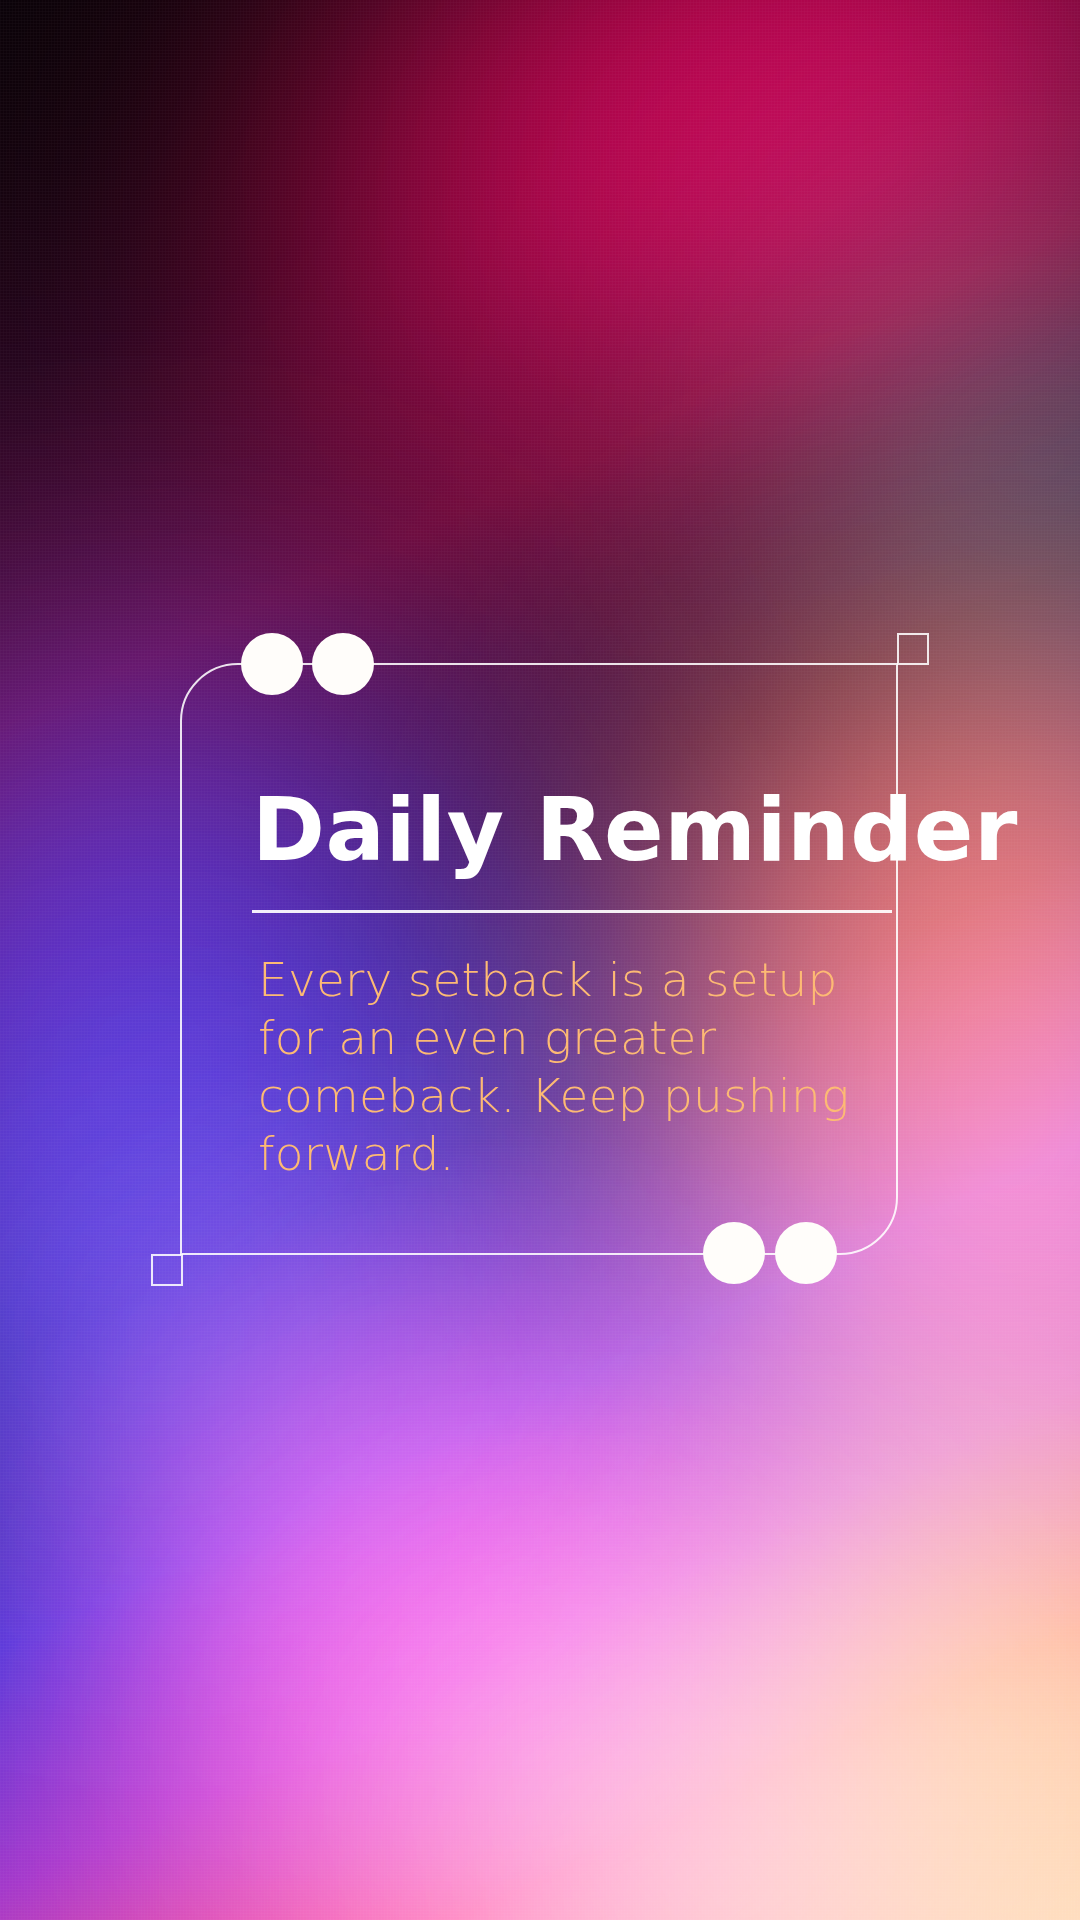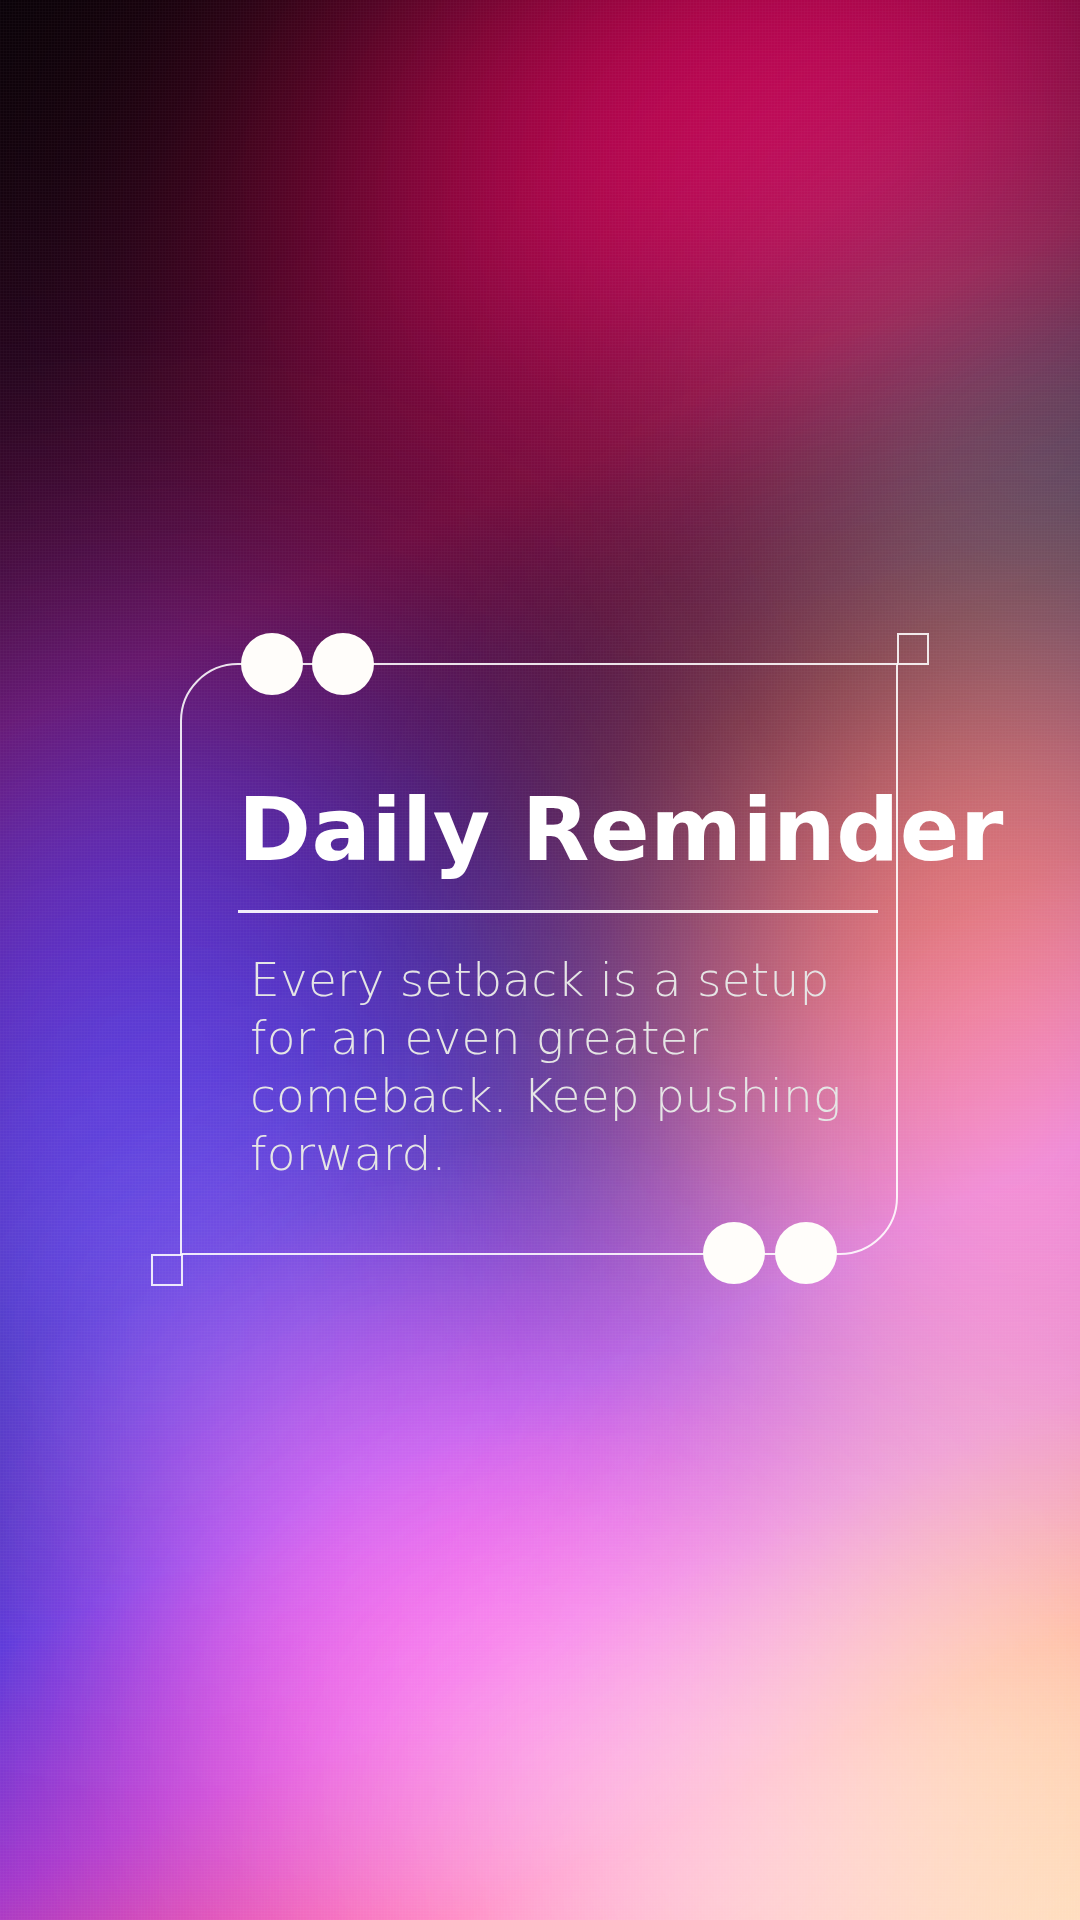--- a/index.html
+++ b/index.html
@@ -152,44 +152,44 @@
     background: #fffdfa;
   }
   .dot.t1 { left: 241px; top: 633px; }
   .dot.t2 { left: 312px; top: 633px; }
   .dot.b1 { left: 703px; top: 1222px; }
   .dot.b2 { left: 775px; top: 1222px; }
 
   
   .content {
     position: absolute;
-    left: 238px;
+    left: 252px;
     top: 780px;
     width: 640px;
   }
   .title {
     margin: 0;
     color: #ffffff;
     font-family: "DejaVu Sans", sans-serif;
     font-weight: 700;
     font-size: 88px;
     line-height: 100px;
     letter-spacing: 0.5px;
     white-space: nowrap;
   }
   .divider {
     margin-top: 30px;
     width: 640px;
     height: 3px;
     background: rgba(255,255,255,.92);
   }
   .body-text {
-    margin: 12px;
+    margin: 6px;
     margin-top: 38px;
-    color: #e5e5e5;
+    color: #fdba74;
     font-family: "DejaVu Sans", sans-serif;
     font-weight: 300;
     font-size: 47px;
     line-height: 58px;
     letter-spacing: 0.2px;
     max-width: 640px;
   }
 </style>
 </head>
 <body>

